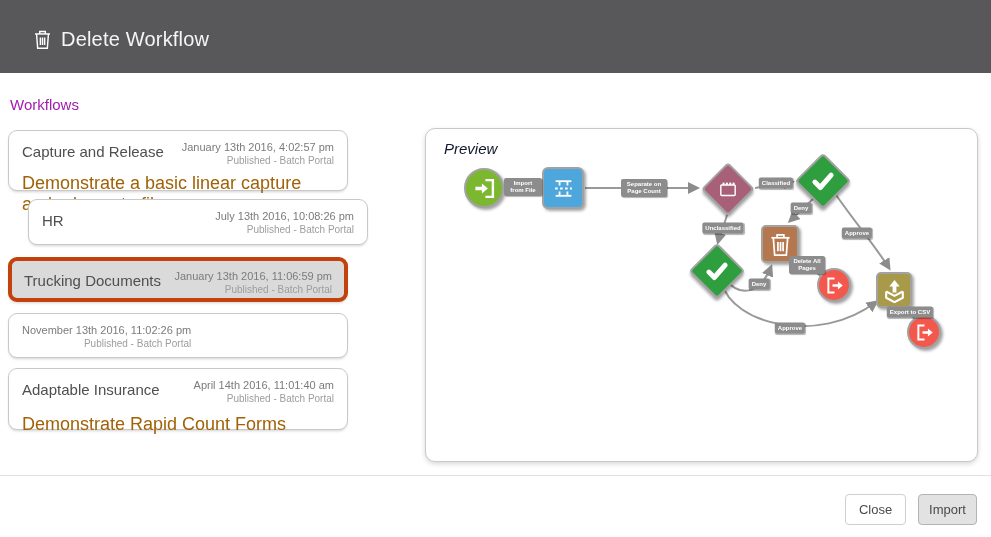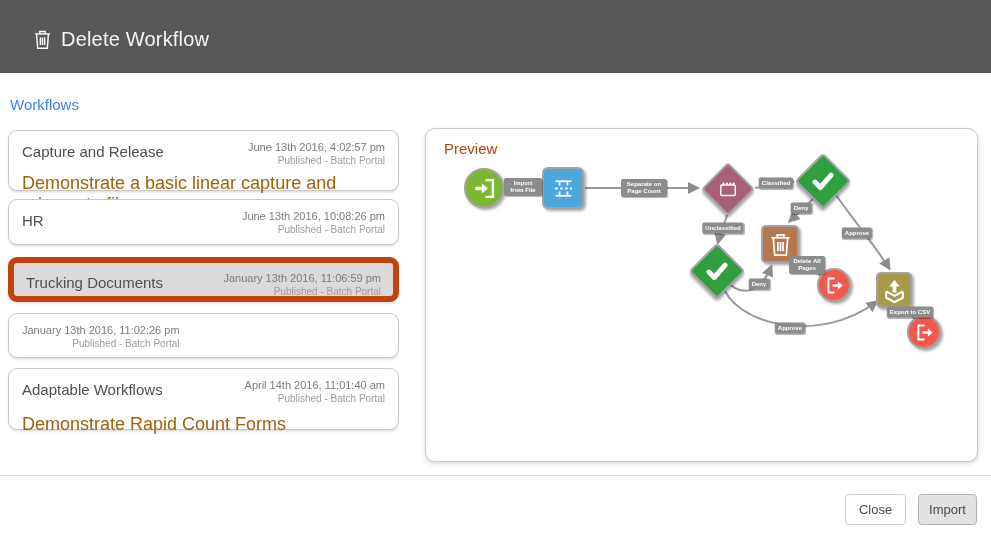--- a/index.html
+++ b/index.html
@@ -5,43 +5,43 @@
   * { margin:0; padding:0; box-sizing:border-box; }
   html,body { width:991px; height:537px; background:#fff; font-family:"Liberation Sans", sans-serif; overflow:hidden; }
   .stage { position:relative; width:991px; height:537px; background:#fff;border-radius:27px; }
 
   
   .header { position:absolute; left:0; top:0; width:991px; height:73px; background:#58585a; display:flex; align-items:center; padding:6px 0 0 33px; }
   .header .ticon { width:19px; height:21px; margin-right:9px; flex:0 0 auto; }
   .header h1 { font-size:20px; font-weight:400; color:#f5f5f5; letter-spacing:.2px; }
 
   
-  .sect-title { position:absolute; left:10px; top:96px; font-size:15px; color:#3b82f6; font-weight:400; }
-
-  
-  .card { position:absolute; left:8px; width:391px; background:#fff; border:1px solid #c9c9c9; border-radius:9px;
+  .sect-title { position:absolute; left:10px; top:96px; font-size:15px; color:#a21caf; font-weight:400; }
+
+  
+  .card { position:absolute; left:8px; width:340px; background:#fff; border:1px solid #c9c9c9; border-radius:9px;
           box-shadow:0 2px 3px -1px rgba(0,0,0,.18); padding:9px 13px 8px 13px; cursor:pointer; }
-  .card.selected { background:#dadada; border:6px solid #c2410c; padding:8px 12px 0 12px; }
+  .card.selected { background:#dadada; border:4px solid #c2410c; padding:8px 12px 0 12px; }
   .c1 { top:130px; height:61px; }
-  .c2 { top:199px; height:46px; }
+  .c2 { top:199px; height:46px;margin-left:20px; }
   .c3 { top:257px; height:45px; }
   .c4 { top:313px; height:45px; }
   .c5 { top:368px; height:62px; }
   .card-row { display:flex; justify-content:space-between; align-items:flex-start; }
   .card-title { font-size:15px; color:#4f4f4f; padding-top:3px; }
   .card-meta { text-align:right; }
   .card-date { font-size:11px; color:#7b7b7b; line-height:14px; }
   .card-status { font-size:10px; color:#9d9d9d; line-height:13px; }
   .card-desc { font-size:18px; color:#a16207; margin-top:6px; }
   .c5 .card-desc { margin-top:9px; }
 
   
   .preview { position:absolute; left:425px; top:128px; width:553px; height:334px; background:#fff;
              border:1px solid #c9c9c9; border-radius:10px; box-shadow:0 2px 5px rgba(0,0,0,.16); }
-  .preview-label { position:absolute; left:18px; top:11px; font-size:15px; color:#c2410c; }
+  .preview-label { position:absolute; left:18px; top:11px; font-size:15px; color:#0f172a;font-style:italic; }
   .edges { position:absolute; left:0; top:0; width:553px; height:334px; z-index:1; }
 
   
   .node { position:absolute; z-index:2; display:flex; align-items:center; justify-content:center;
           border:2px solid #a2a2a2; box-shadow:2px 2px 3px rgba(0,0,0,.35); }
   .circle { border-radius:50%; }
   .square { border-radius:6px; }
   .diamond { border-radius:4px; transform:rotate(45deg); }
   .diamond .inner { transform:rotate(-45deg); display:flex; align-items:center; justify-content:center; }
   .n-import  { left:38px;  top:39px;  width:40px; height:40px; background:#7cb82f; }
@@ -91,59 +91,59 @@
     </svg>
     <h1>Delete Workflow</h1>
   </div>
 
   <div class="sect-title">Workflows</div>
 
   <div class="card c1">
     <div class="card-row">
       <div class="card-title">Capture and Release</div>
       <div class="card-meta">
-        <div class="card-date">June 13th 2016, 4:02:57 pm</div>
+        <div class="card-date">January 13th 2016, 4:02:57 pm</div>
         <div class="card-status">Published - Batch Portal</div>
       </div>
     </div>
     <div class="card-desc">Demonstrate a basic linear capture and release to file process.</div>
   </div>
 
   <div class="card c2">
     <div class="card-row">
       <div class="card-title">HR</div>
       <div class="card-meta">
-        <div class="card-date">June 13th 2016, 10:08:26 pm</div>
+        <div class="card-date">July 13th 2016, 10:08:26 pm</div>
         <div class="card-status">Published - Batch Portal</div>
       </div>
     </div>
   </div>
 
   <div class="card c3 selected">
     <div class="card-row">
       <div class="card-title">Trucking Documents</div>
       <div class="card-meta">
         <div class="card-date">January 13th 2016, 11:06:59 pm</div>
         <div class="card-status">Published - Batch Portal</div>
       </div>
     </div>
   </div>
 
   <div class="card c4">
     <div class="card-row">
       <div class="card-meta">
-        <div class="card-date">January 13th 2016, 11:02:26 pm</div>
+        <div class="card-date">November 13th 2016, 11:02:26 pm</div>
         <div class="card-status">Published - Batch Portal</div>
       </div>
     </div>
   </div>
 
   <div class="card c5">
     <div class="card-row">
-      <div class="card-title">Adaptable Workflows</div>
+      <div class="card-title">Adaptable Insurance</div>
       <div class="card-meta">
         <div class="card-date">April 14th 2016, 11:01:40 am</div>
         <div class="card-status">Published - Batch Portal</div>
       </div>
     </div>
     <div class="card-desc">Demonstrate Rapid Count Forms</div>
   </div>
 
   <div class="preview">
     <div class="preview-label">Preview</div>

